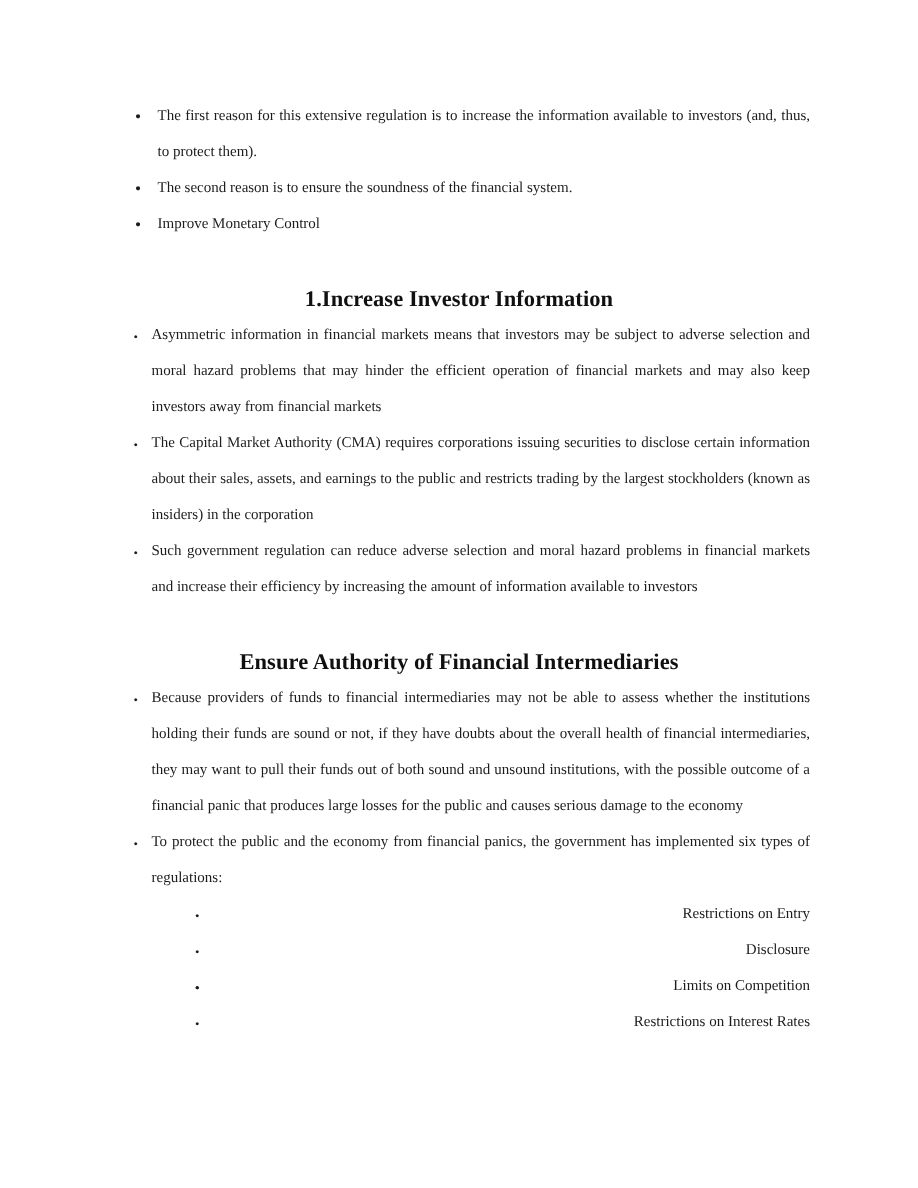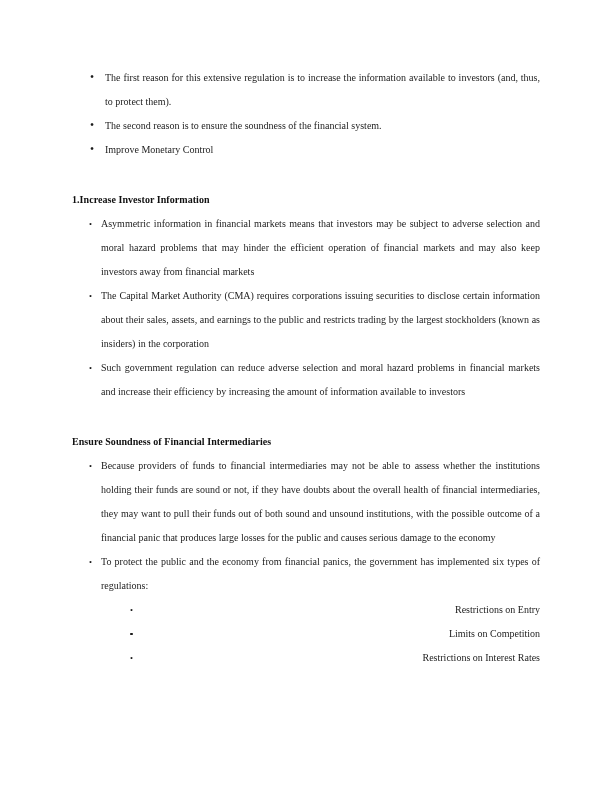--- a/index.html
+++ b/index.html
@@ -96,24 +96,24 @@
     line-height: 24px;
     font-size: 8.5px;
     color: #1c1c1c;
   }
   .list-l3 .para {
     text-align: right;
   }
 
   
   .heading {
-    font-size: 10px;
+    font-size: 15px;
     line-height: 24px;
     font-weight: bold;
-    text-align: left;
+    text-align: center;
     margin: 0;
     color: #101010;
     letter-spacing: 0.05px;
   }
   .gap-before-heading { height: 26px; }
 </style>
 </head>
 <body>
 
 <div class="page">
@@ -148,40 +148,41 @@
         <p class="para">The Capital Market Authority (CMA) requires corporations issuing securities to disclose certain information about their sales, assets, and earnings to the public and restricts trading by the largest stockholders (known as insiders) in the corporation</p>
       </li>
       <li>
         <span class="bullet">•</span>
         <p class="para">Such government regulation can reduce adverse selection and moral hazard problems in financial markets and increase their efficiency by increasing the amount of information available to investors</p>
       </li>
     </ul>
 
     <div class="gap-before-heading"></div>
 
-    <h2 class="heading">Ensure Soundness of Financial Intermediaries</h2>
+    <h2 class="heading">Ensure Authority of Financial Intermediaries</h2>
 
     <ul class="list-l2">
       <li>
         <span class="bullet">•</span>
         <p class="para">Because providers of funds to financial intermediaries may not be able to assess whether the institutions holding their funds are sound or not, if they have doubts about the overall health of financial intermediaries, they may want to pull their funds out of both sound and unsound institutions, with the possible outcome of a financial panic that produces large losses for the public and causes serious damage to the economy</p>
       </li>
       <li>
         <span class="bullet">•</span>
         <p class="para">To protect the public and the economy from financial panics, the government has implemented six types of regulations:</p>
       </li>
     </ul>
 
     <ul class="list-l3">
       <li>
         <span class="bullet">•</span>
         <p class="para">Restrictions on Entry</p>
       </li>
       <li>
         <span class="bullet">•</span>
+        <p class="para">Disclosure</p>
       </li>
       <li>
         <span class="bullet">•</span>
       </li>
       <li>
         <span class="bullet">•</span>
       </li>
       <li>
         <span class="bullet">•</span>
         <p class="para">Limits on Competition</p>

